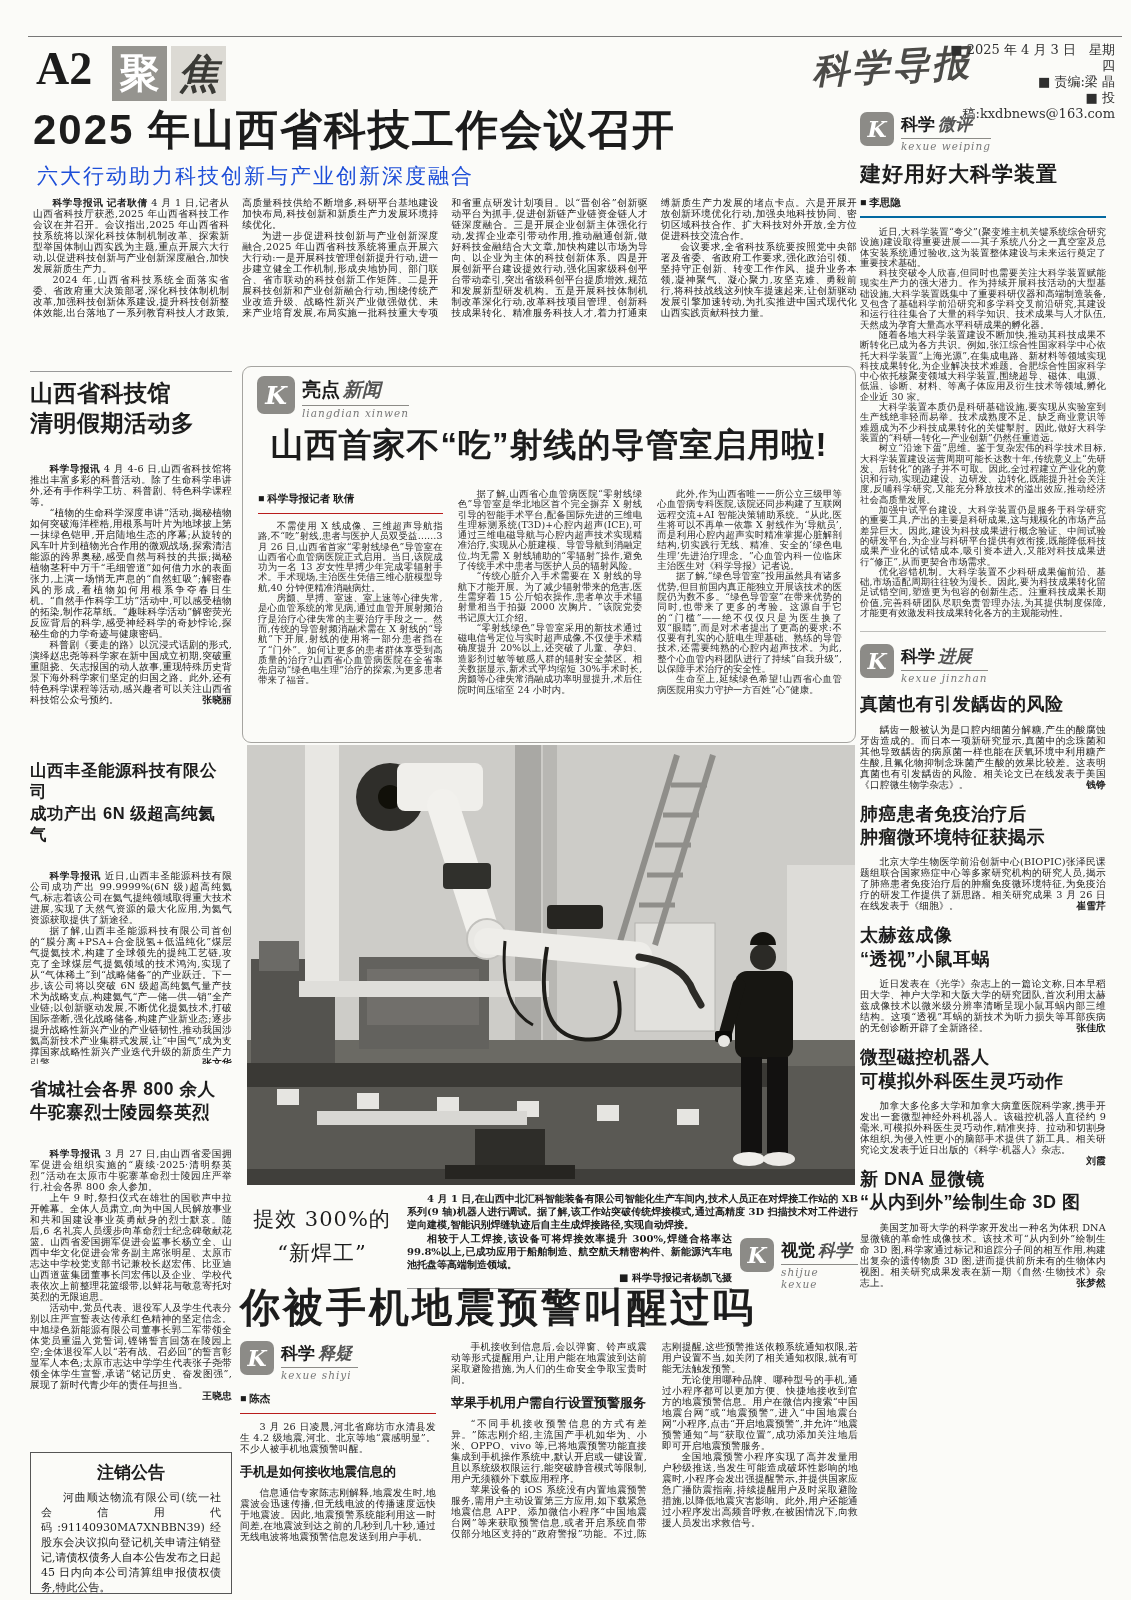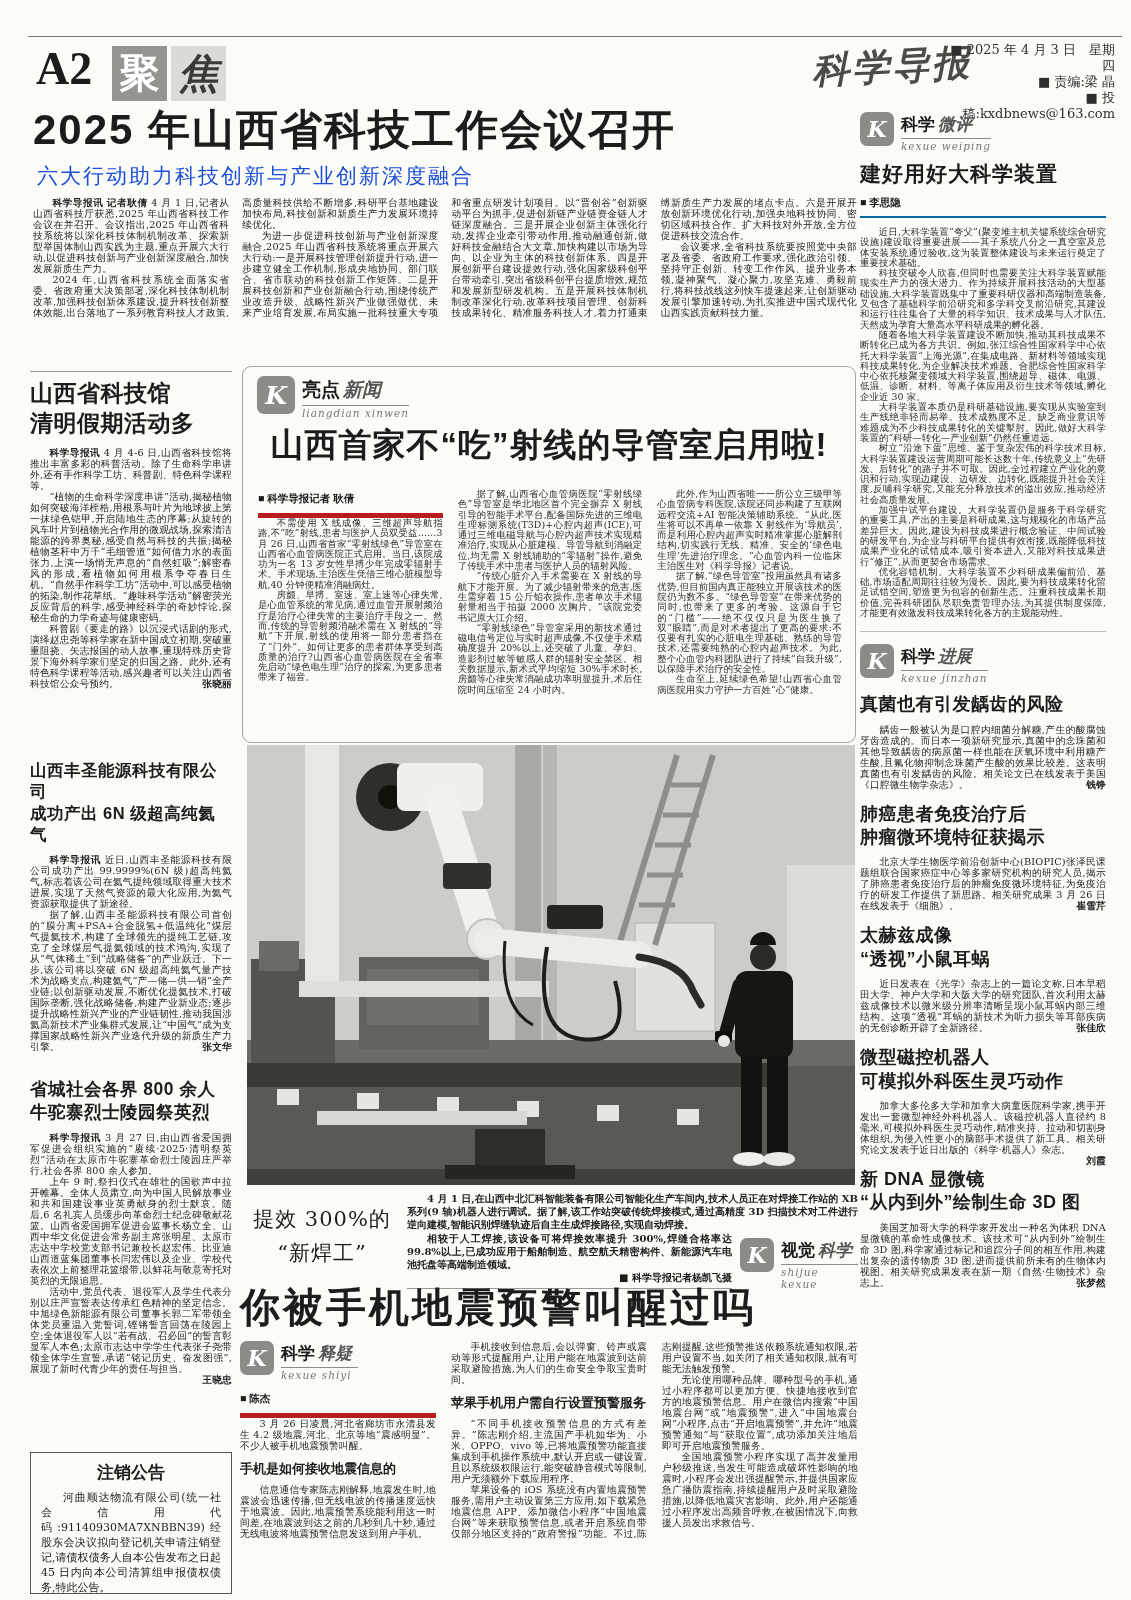--- a/index.html
+++ b/index.html
@@ -31,21 +31,21 @@
   .lead-body{left:33px;top:197px;width:824px;height:170px;column-count:4;column-gap:13px;overflow:hidden;}
   .lead-body b{font-family:"Liberation Sans",sans-serif;}
 
   
   .sb-rule{left:30px;width:202px;top:371px;border-top:1px solid #999;}
   .sb-art{left:30px;width:202px;overflow:hidden;}
   .sb-t{font-weight:bold;line-height:1.3;letter-spacing:.5px;}
   .sb-t.big{font-size:23px;}
   .sb-t.mid{font-size:16.5px;}
   .sb-t.mid2{font-size:17.5px;}
-  .sb-body{margin-top:8px;}
+  .sb-body{margin-top:24px;}
   .fl-author{float:right;font-weight:bold;font-family:"Liberation Sans",sans-serif;}
   .notice{left:30px;top:1452px;width:202px;height:142px;border:1.5px solid #555;padding:8px 10px;}
   .notice-t{text-align:center;font-size:17px;font-weight:bold;margin-bottom:6px;}
   .notice-b{font-size:11px;line-height:15px;}
 
   
   .kbadge{display:flex;gap:7px;align-items:flex-start;}
   .kicon{width:34px;height:34px;flex:0 0 34px;background:#8c8b87;color:#fff;border-radius:7px;
          display:flex;align-items:center;justify-content:center;
          font:italic bold 22px "DejaVu Serif",serif;}
@@ -55,22 +55,22 @@
   .kpinyin{font-style:italic;font-size:10.5px;color:#777;letter-spacing:1px;padding-top:1px;}
 
   
   .hl-box{left:242px;top:366px;width:614px;height:377px;border:1.5px solid #a5a4a0;border-radius:9px;}
   .hl-badge{position:absolute;left:14px;top:9px;}
   .hl-badge .kicon{width:38px;height:38px;flex-basis:38px;font-size:25px;}
   .hl-badge .ktitle{font-size:19px;}
   .hl-head{position:absolute;left:10px;right:10px;top:56px;text-align:center;font-size:33px;
            font-weight:bold;letter-spacing:1px;white-space:nowrap;}
   .hl-cols{position:absolute;left:15px;top:122px;width:584px;height:246px;column-count:3;column-gap:15px;overflow:hidden;}
-  .byline{font-weight:bold;font-size:10.5px;text-indent:0;text-align:left;border-bottom:5px solid #b91c1c;
-          padding:3px 0 7px;font-family:"Liberation Sans",sans-serif;}
+  .byline{font-weight:bold;font-size:10.5px;text-indent:0;text-align:left;border-bottom:1px solid #b91c1c;
+          padding:3px 0 7px;margin-bottom:7px;font-family:"Liberation Sans",sans-serif;}
 
   
   .photo{left:247px;top:745px;width:608px;height:440px;background:#c9c8c4;}
   .capwrap{left:247px;top:1192px;width:611px;height:92px;display:flex;gap:10px;}
   .cap-label{flex:0 0 150px;text-align:center;font-size:21px;line-height:34px;padding-top:10px;letter-spacing:1px;}
   .cap-right{flex:1;display:flex;flex-direction:column;}
   .cap-p{font-size:10px;line-height:13.2px;font-weight:bold;}
   .cap-row{display:flex;gap:8px;}
   .cap-col{flex:1;}
   .credit{text-align:right;font-size:10px;font-weight:bold;border-bottom:1px solid #999;padding-bottom:3px;}
@@ -342,21 +342,21 @@
           <div>“透视”小鼠耳蜗</div>
         </div>
       <p class="t-body"><span>近日发表在《光学》杂志上的一篇论文称,日本早稻田大学、神户大学和大阪大学的研究团队,首次利用太赫兹成像技术以微米级分辨率清晰呈现小鼠耳蜗内部三维结构。这项“透视”耳蜗的新技术为听力损失等耳部疾病的无创诊断开辟了全新路径。</span>
         <span class="fl-author">张佳欣</span></p>
     </div>
     <div class="pg-item">
       <div class="pg-t sans">
           <div>微型磁控机器人</div>
           <div>可模拟外科医生灵巧动作</div>
         </div>
-      <p class="t-body"><span>加拿大多伦多大学和加拿大病童医院科学家,携手开发出一套微型神经外科机器人。该磁控机器人直径约 8 毫米,可模拟外科医生灵巧动作,精准夹持、拉动和切割身体组织,为侵入性更小的脑部手术提供了新工具。相关研究论文发表于近日出版的《科学·机器人》杂志。</span>
+      <p class="t-body"><span>加拿大多伦多大学和加拿大病童医院科学家,携手开发出一套微型神经外科机器人。该磁控机器人直径约 9 毫米,可模拟外科医生灵巧动作,精准夹持、拉动和切割身体组织,为侵入性更小的脑部手术提供了新工具。相关研究论文发表于近日出版的《科学·机器人》杂志。</span>
         <span class="fl-author">刘霞</span></p>
     </div>
     <div class="pg-item">
       <div class="pg-t sans">
           <div>新 DNA 显微镜</div>
           <div>“从内到外”绘制生命 3D 图</div>
         </div>
       <p class="t-body"><span>美国芝加哥大学的科学家开发出一种名为体积 DNA 显微镜的革命性成像技术。该技术可“从内到外”绘制生命 3D 图,科学家通过标记和追踪分子间的相互作用,构建出复杂的遗传物质 3D 图,进而提供前所未有的生物体内视图。相关研究成果发表在新一期《自然·生物技术》杂志上。</span>
         <span class="fl-author">张梦然</span></p>
     </div>

